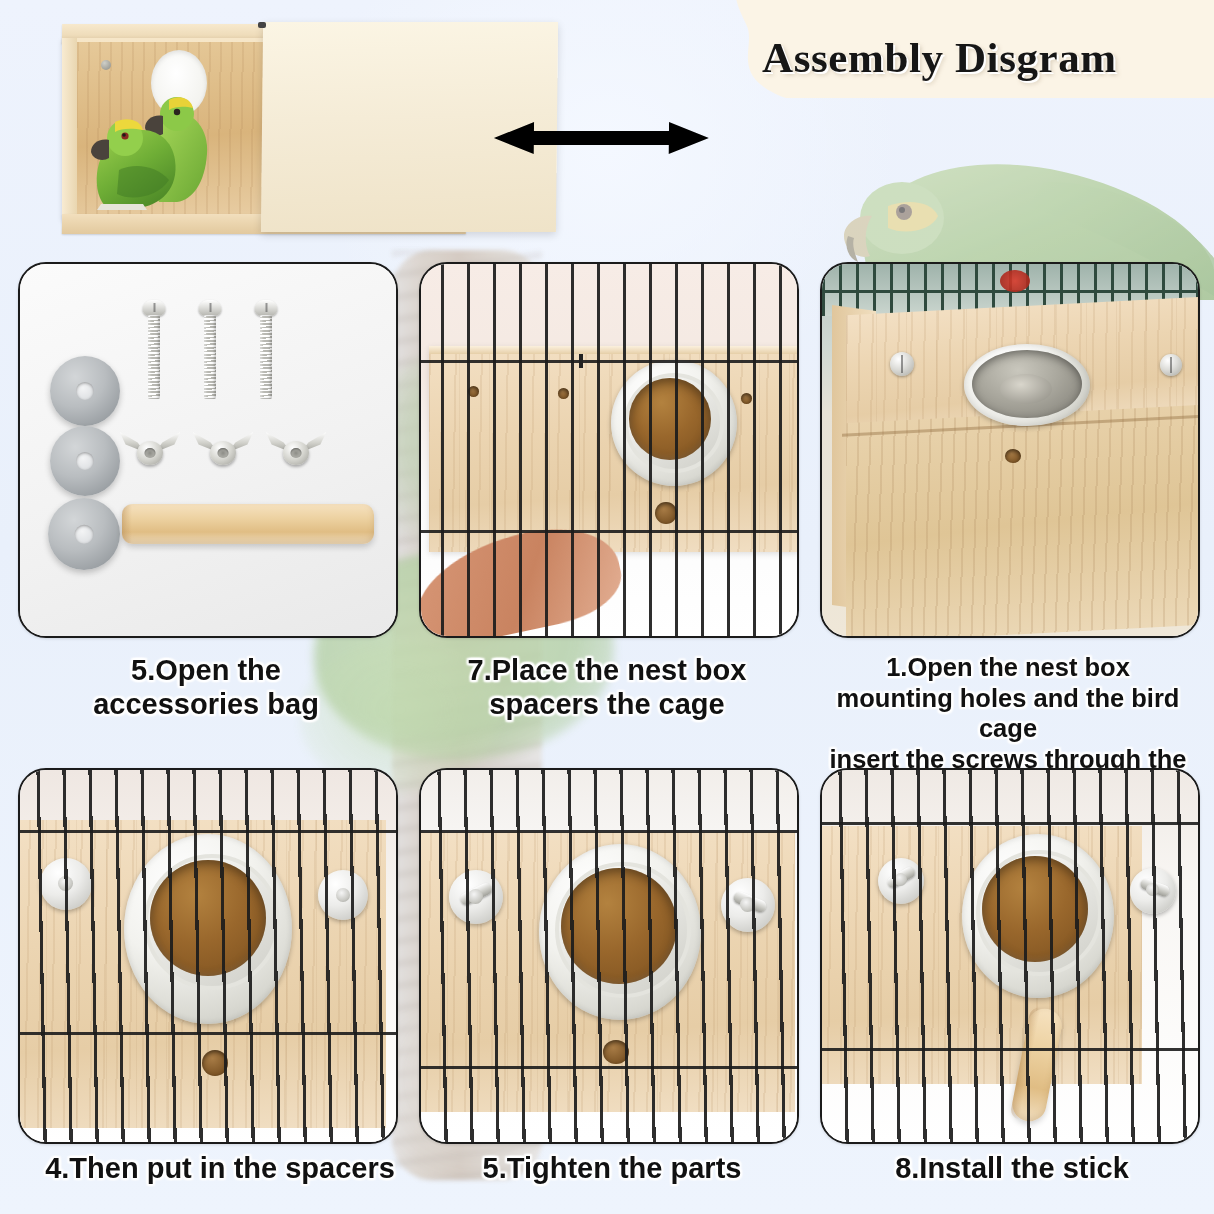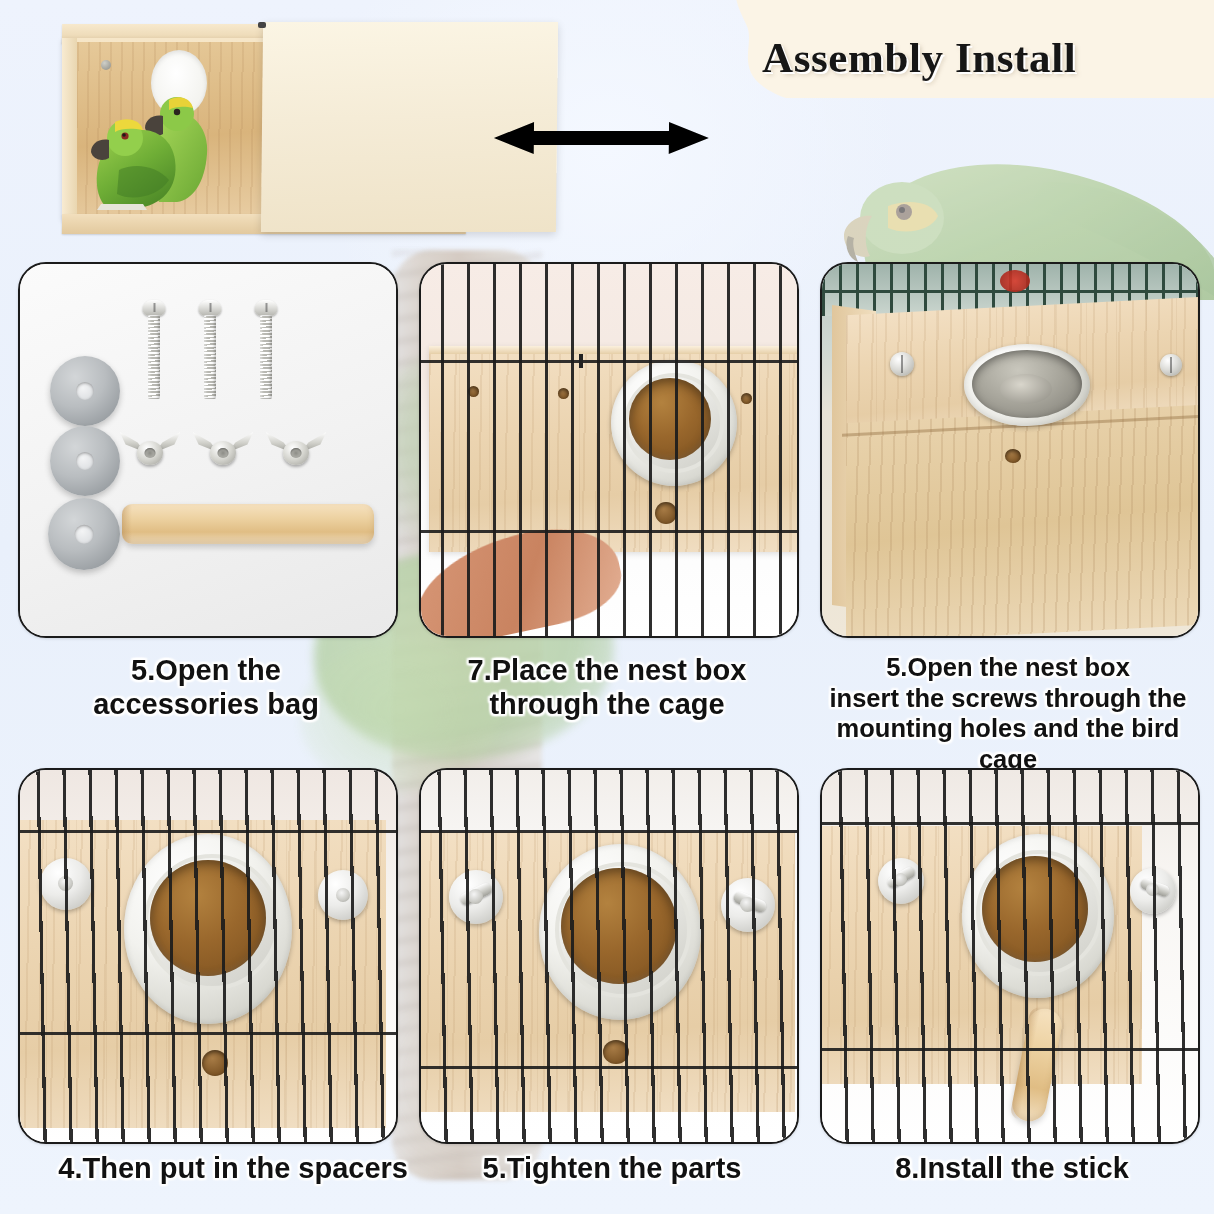--- a/index.html
+++ b/index.html
@@ -72,21 +72,21 @@
     font-family:"Liberation Sans",sans-serif;
     font-weight:bold;color:#111;line-height:1.16;
     text-shadow:
       -2px 0 2px #fff, 2px 0 2px #fff, 0 -2px 2px #fff, 0 2px 2px #fff,
       -2px -2px 2px #fff, 2px 2px 2px #fff, -2px 2px 2px #fff, 2px -2px 2px #fff;
   }
   .cap-r1{top:392px;font-size:29px;width:376px;}
   .cap-r1.c1{left:18px;} .cap-r1.c2{left:419px;}
   .cap-r1.c3{left:806px;width:404px;font-size:25.5px;line-height:1.2;top:390px;}
   .cap-r2{top:890px;font-size:29px;width:400px;}
-  .cap-r2.c1{left:8px;text-align:right;} .cap-r2.c2{left:412px;} .cap-r2.c3{left:812px;}
+  .cap-r2.c1{left:20px;} .cap-r2.c2{left:412px;} .cap-r2.c3{left:812px;}
 
   
   .photo{position:absolute;inset:0;}
   .wood{background:
       repeating-linear-gradient(91deg, rgba(190,155,112,.20) 0 2px, rgba(0,0,0,0) 2px 13px),
       repeating-linear-gradient(90deg, rgba(160,122,78,.10) 0 1px, rgba(0,0,0,0) 1px 30px),
       linear-gradient(176deg,#f3e0c4 0%,#ecd5b2 38%,#e6cda6 70%,#f1dfc4 100%);
   }
   .wood-dark{background:
       repeating-linear-gradient(92deg, rgba(170,133,90,.22) 0 2px, rgba(0,0,0,0) 2px 12px),
@@ -232,21 +232,21 @@
       <path d="M74 86 C 96 78 118 82 124 96 C 118 110 92 116 74 108 Z" fill="#e8d27a" opacity="0.95"></path>
       <path d="M58 96 C 44 94 30 104 30 116 C 30 130 44 140 56 136 C 50 126 50 108 58 96 Z" fill="#cdbe93"></path>
       <path d="M34 116 C 30 126 34 138 44 142 C 40 132 38 124 40 118 Z" fill="#8f8468"></path>
       <circle cx="90" cy="92" r="8" fill="#7e6a58"></circle>
       <circle cx="88" cy="90" r="3" fill="#2b2420"></circle>
     </g>
   </svg>
 
   <div class="title-banner"></div>
   <div class="title-banner-inner">
-    <h1 class="title-text">Assembly Install</h1>
+    <h1 class="title-text">Assembly Disgram</h1>
   </div>
 
   <div class="hero">
     <div class="box-frame-top"></div>
     <div class="box-body"></div>
     <div class="box-left"></div>
 
     <div class="box-inner">
       <div class="box-hole"></div>
       <div class="box-screw"></div>
@@ -390,26 +390,26 @@
       <div class="screwhead" style="left:338px;top:90px;width:22px;height:22px;"></div>
       <div class="hole-small" style="left:183px;top:185px;width:16px;height:14px;"></div>
     </div>
 
     <div class="cap cap-r1 c1">
       <div>5.Open the</div>
       <div>accessories bag</div>
     </div>
     <div class="cap cap-r1 c2">
       <div>7.Place the nest box</div>
-      <div>through the cage</div>
+      <div>spacers the cage</div>
     </div>
     <div class="cap cap-r1 c3">
-      <div>5.Open the nest box</div>
+      <div>1.Open the nest box</div>
+      <div>mounting holes and the bird cage</div>
       <div>insert the screws through the</div>
-      <div>mounting holes and the bird cage</div>
     </div>
 
     <div class="panel p-c1 r2">
       <div class="photo" style="background:linear-gradient(180deg,#efe7e2 0%,#f7f4f0 35%,#ffffff 100%);"></div>
       <div class="photo wood" style="left:-4px;top:50px;right:10px;bottom:14px;"></div>
       <div class="ring" style="left:104px;top:64px;width:168px;height:190px;border-radius:50%;"></div>
       <div class="ring-rim" style="left:124px;top:84px;width:128px;height:128px;"></div>
       <div class="ring-in" style="left:130px;top:90px;width:116px;height:116px;"></div>
       <div class="spacer" style="left:20px;top:88px;width:52px;height:52px;"></div>
       <div class="spacer-hub" style="left:38px;top:106px;width:15px;height:15px;"></div>

